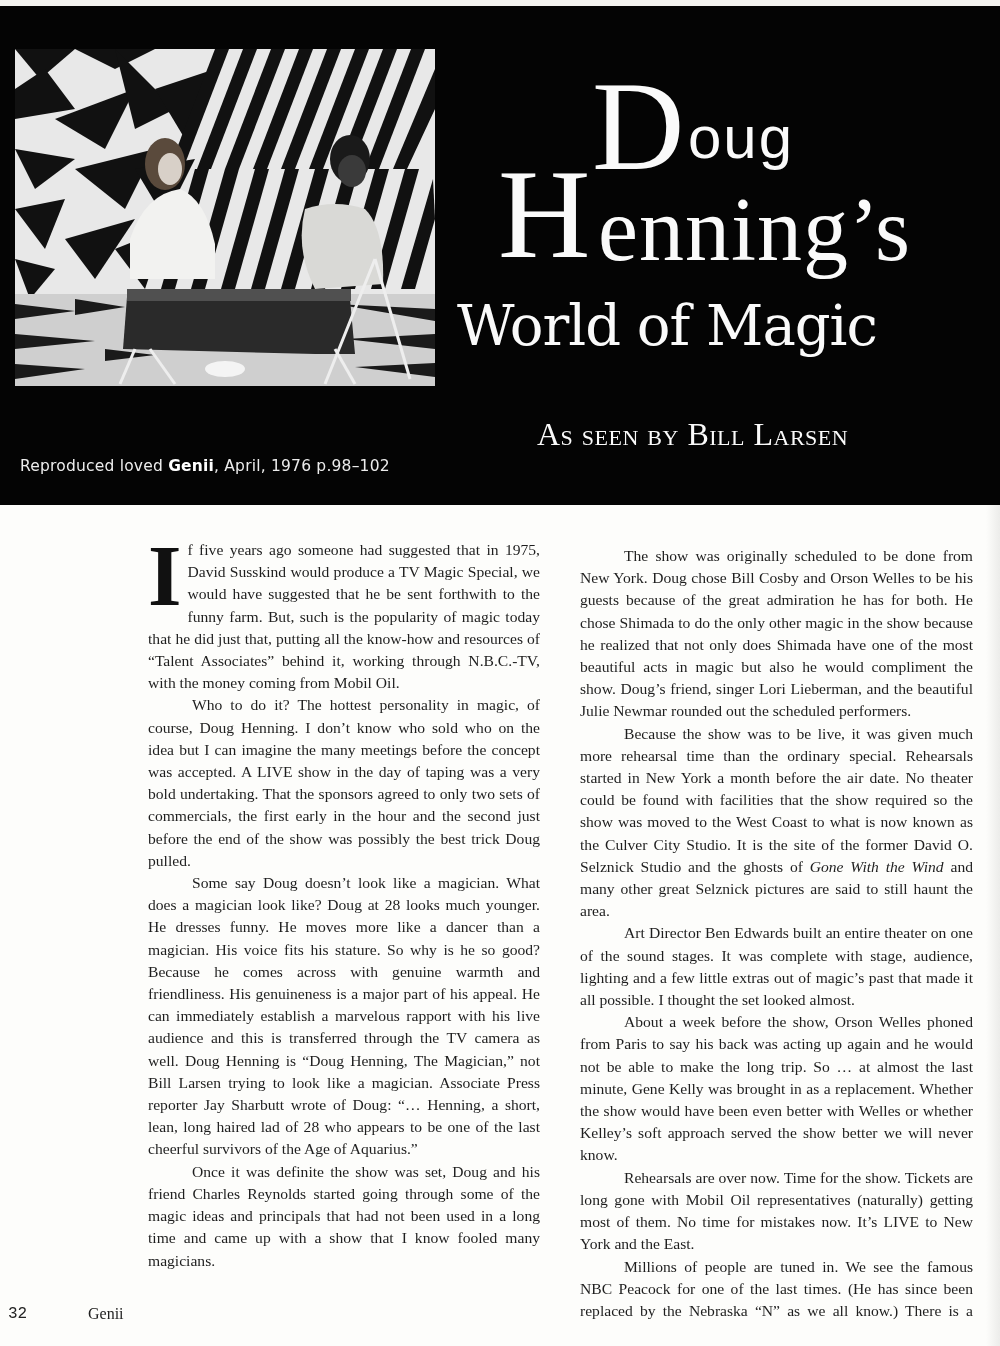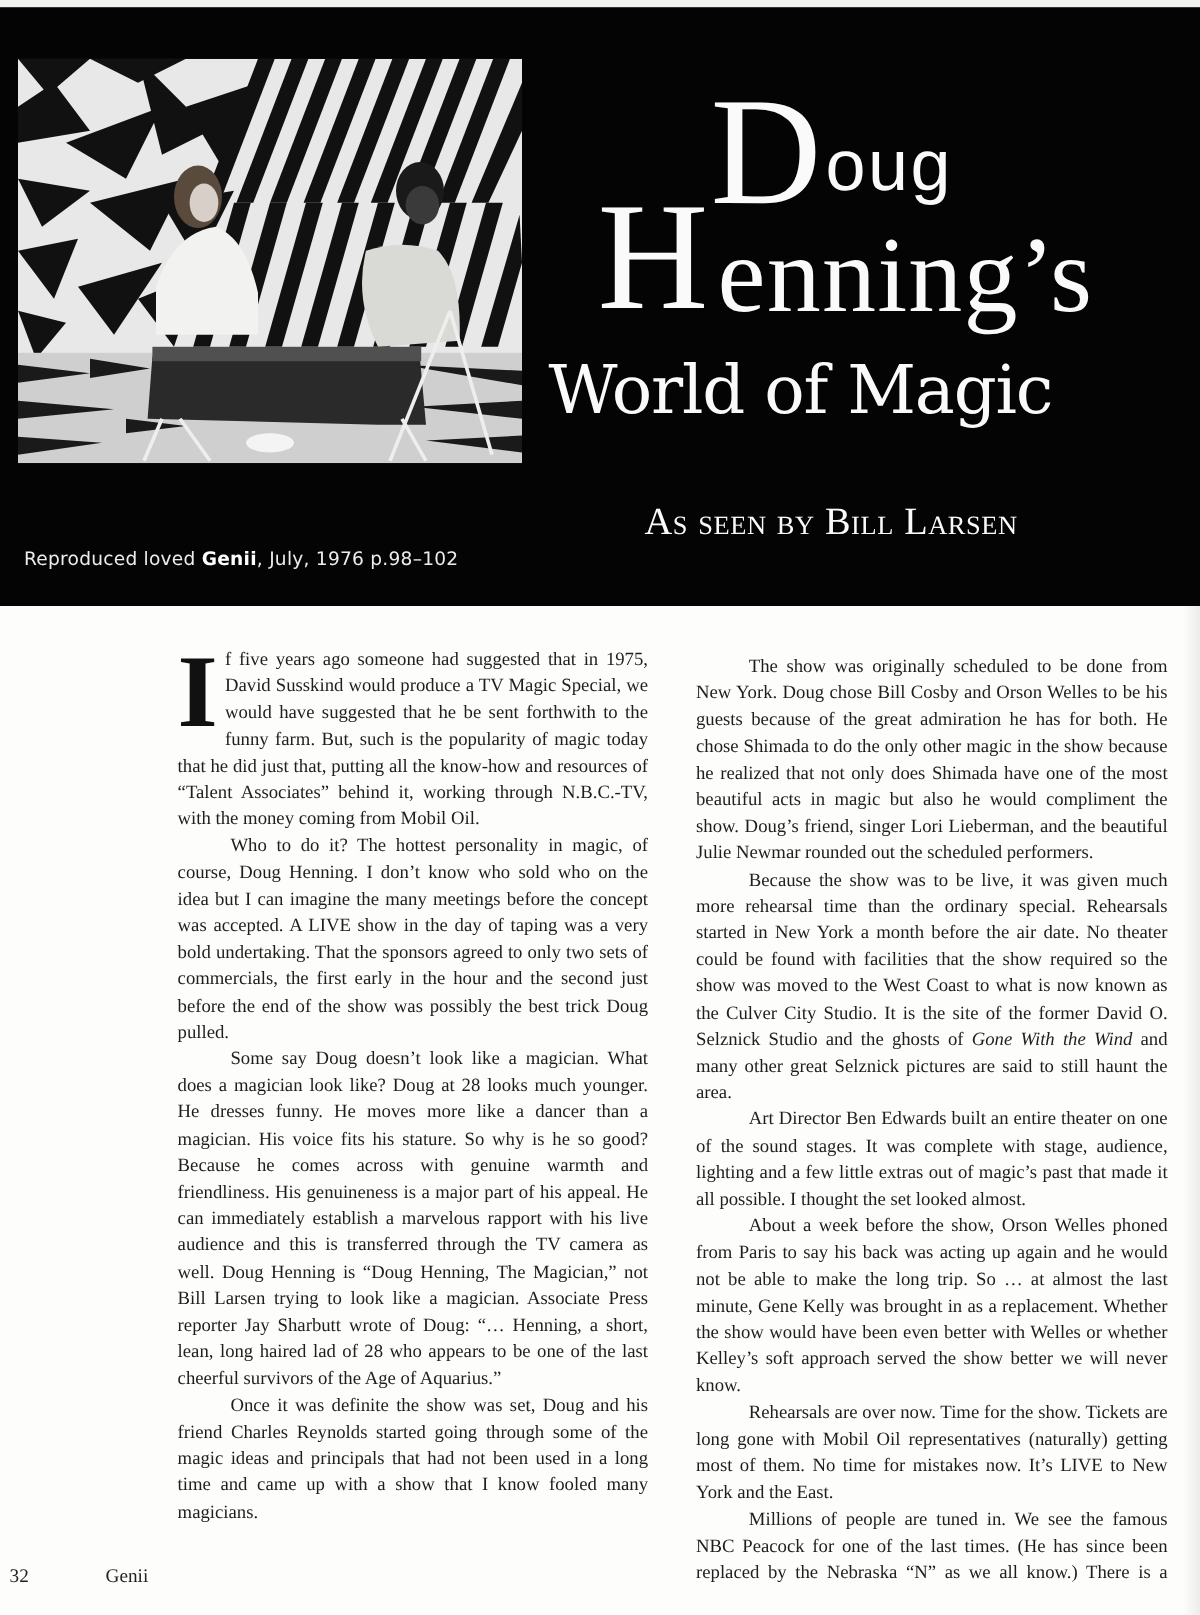--- a/index.html
+++ b/index.html
@@ -64,21 +64,21 @@
   .col p.first { text-indent:0; }
   .col-left { left:148px; top:539px; width:392px; }
   .col-right { left:580px; top:545px; width:393px; }
   .dropcap {
     float:left; font-size:86px; line-height:62px; height:66px;
     margin:6px 6px 0 0; font-weight:bold; color:#111;
     font-family:"Liberation Serif", serif;
   }
   .footer-num {
     position:absolute; left:8px; top:1305px;
-    font-family:Liberation Serif, serif; font-size:16px; color:#222;
+    font-family:Liberation Mono, monospace; font-size:16px; color:#222;
   }
   .footer-mag {
     position:absolute; left:88px; top:1305px;
     font-family:"Liberation Serif", serif; font-size:16px; color:#222;
   }
   .edge { position:absolute; right:0; top:505px; width:14px; height:841px; background:linear-gradient(to right,#fdfdfb,#ececea); }
 </style>
 </head>
 <body>
 
@@ -157,21 +157,21 @@
 </div>
 
 <div class="title-wrap">
   <span class="t-doug-D">D</span>
   <span class="t-doug-rest">oug</span>
   <span class="t-henning-H">H</span>
   <span class="t-henning-rest">enning’s</span>
   <span class="t-world">World of Magic</span>
   <span class="byline">As seen by Bill Larsen</span>
   <div class="repro">
-    <span>Reproduced loved </span><b>Genii</b><span>, July, 1976 p.98–102</span>
+    <span>Reproduced loved </span><b>Genii</b><span>, April, 1976 p.98–102</span>
   </div>
 </div>
 
 <div class="col col-left">
   <p class="first"><span class="dropcap">I</span><span>f five years ago someone had suggested that in 1975, David Susskind would produce a TV Magic Special, we would have suggested that he be sent forthwith to the funny farm. But, such is the popularity of magic today that he did just that, putting all the know-how and resources of “Talent Associates” behind it, working through N.B.C.-TV, with the money coming from Mobil Oil.</span></p>
   <p>Who to do it? The hottest personality in magic, of course, Doug Henning. I don’t know who sold who on the idea but I can imagine the many meetings before the concept was accepted. A LIVE show in the day of taping was a very bold undertaking. That the sponsors agreed to only two sets of commercials, the first early in the hour and the second just before the end of the show was possibly the best trick Doug pulled.</p>
   <p>Some say Doug doesn’t look like a magician. What does a magician look like? Doug at 28 looks much younger. He dresses funny. He moves more like a dancer than a magician. His voice fits his stature. So why is he so good? Because he comes across with genuine warmth and friendliness. His genuineness is a major part of his appeal. He can immediately establish a marvelous rapport with his live audience and this is transferred through the TV camera as well. Doug Henning is “Doug Henning, The Magician,” not Bill Larsen trying to look like a magician. Associate Press reporter Jay Sharbutt wrote of Doug: “… Henning, a short, lean, long haired lad of 28 who appears to be one of the last cheerful survivors of the Age of Aquarius.”</p>
   <p>Once it was definite the show was set, Doug and his friend Charles Reynolds started going through some of the magic ideas and principals that had not been used in a long time and came up with a show that I know fooled many magicians.</p>
 </div>
 

